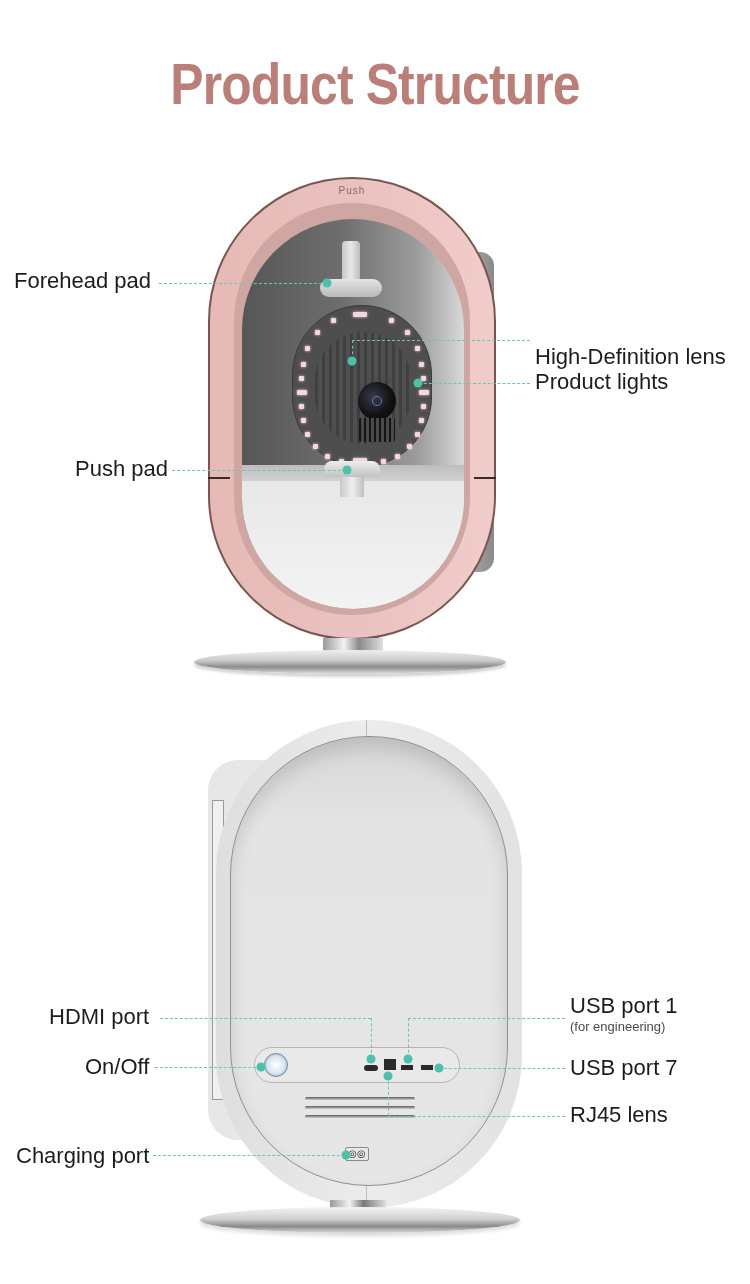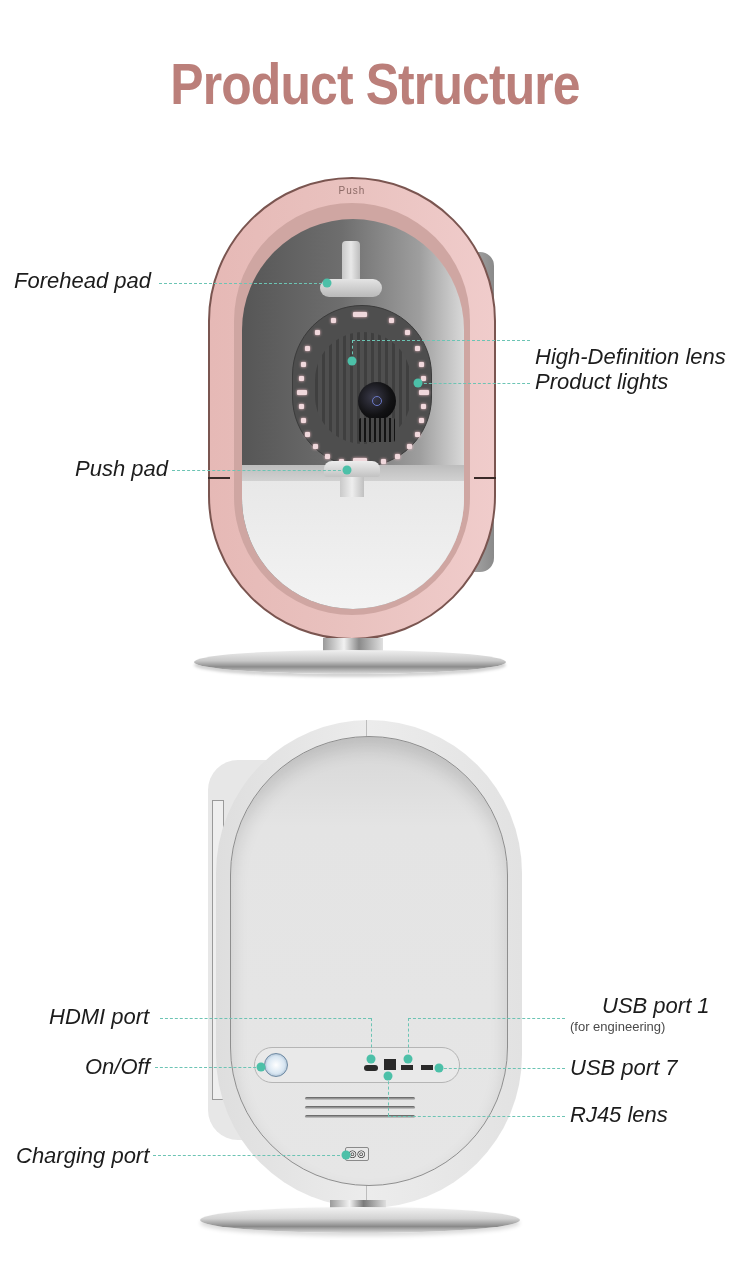--- a/index.html
+++ b/index.html
@@ -5,21 +5,21 @@
   * { box-sizing: border-box; margin: 0; padding: 0; }
   html, body { width: 750px; height: 1284px; background: #ffffff; overflow: hidden; }
   body { position: relative; font-family: "Liberation Sans", "DejaVu Sans", sans-serif; color: #1a1a1a; }
 
   .title {
     position: absolute; left: 0; top: 50px; width: 750px; text-align: center;
     font-family: "Liberation Sans", sans-serif; font-weight: 700; font-size: 58px;
     letter-spacing: -1px; color: #bb7f7a; transform: scaleX(0.86); transform-origin: center;
   }
 
-  .label { position: absolute; font-size: 22px; color: #1c1c1c; white-space: nowrap; line-height: 1; font-style: italic; }
+  .label { position: absolute; font-size: 22px; color: #1c1c1c; white-space: nowrap; line-height: 1; }
   .sublabel { position: absolute; font-size: 13px; color: #4a4a4a; white-space: nowrap; line-height: 1; }
 
   .leader { position: absolute; border-top: 1.5px dashed #6cc4b4; height: 0; }
   .leader-v { position: absolute; border-left: 1.5px dashed #6cc4b4; width: 0; }
   .dot { position: absolute; width: 9px; height: 9px; border-radius: 50%; background: #4cc0a8; transform: translate(-50%, -50%); }
 
   
   .front-back-panel {
     position: absolute; left: 470px; top: 252px; width: 24px; height: 320px;
     background: linear-gradient(90deg, #a7a7a7, #8a8a8a); border-radius: 0 14px 14px 0;
@@ -227,21 +227,21 @@
   <div class="dot" style="left:371px;top:1059px;"></div>
 
   <div class="label" style="left:85px;top:1056px;">On/Off</div>
   <div class="leader" style="left:155px;top:1067px;width:106px;"></div>
   <div class="dot" style="left:261px;top:1067px;"></div>
 
   <div class="label" style="left:16px;top:1145px;">Charging port</div>
   <div class="leader" style="left:153px;top:1155px;width:192px;"></div>
   <div class="dot" style="left:346px;top:1155px;"></div>
 
-  <div class="label" style="left:570px;top:995px;margin-left:32px;">USB port 1</div>
+  <div class="label" style="left:570px;top:995px;">USB port 1</div>
   <div class="sublabel" style="left:570px;top:1020px;">(for engineering)</div>
   <div class="leader" style="left:408px;top:1018px;width:157px;"></div>
   <div class="leader-v" style="left:408px;top:1018px;height:40px;"></div>
   <div class="dot" style="left:408px;top:1059px;"></div>
 
   <div class="label" style="left:570px;top:1057px;">USB port 7</div>
   <div class="leader" style="left:439px;top:1068px;width:126px;"></div>
   <div class="dot" style="left:439px;top:1068px;"></div>
 
   <div class="label" style="left:570px;top:1104px;">RJ45 lens</div>

